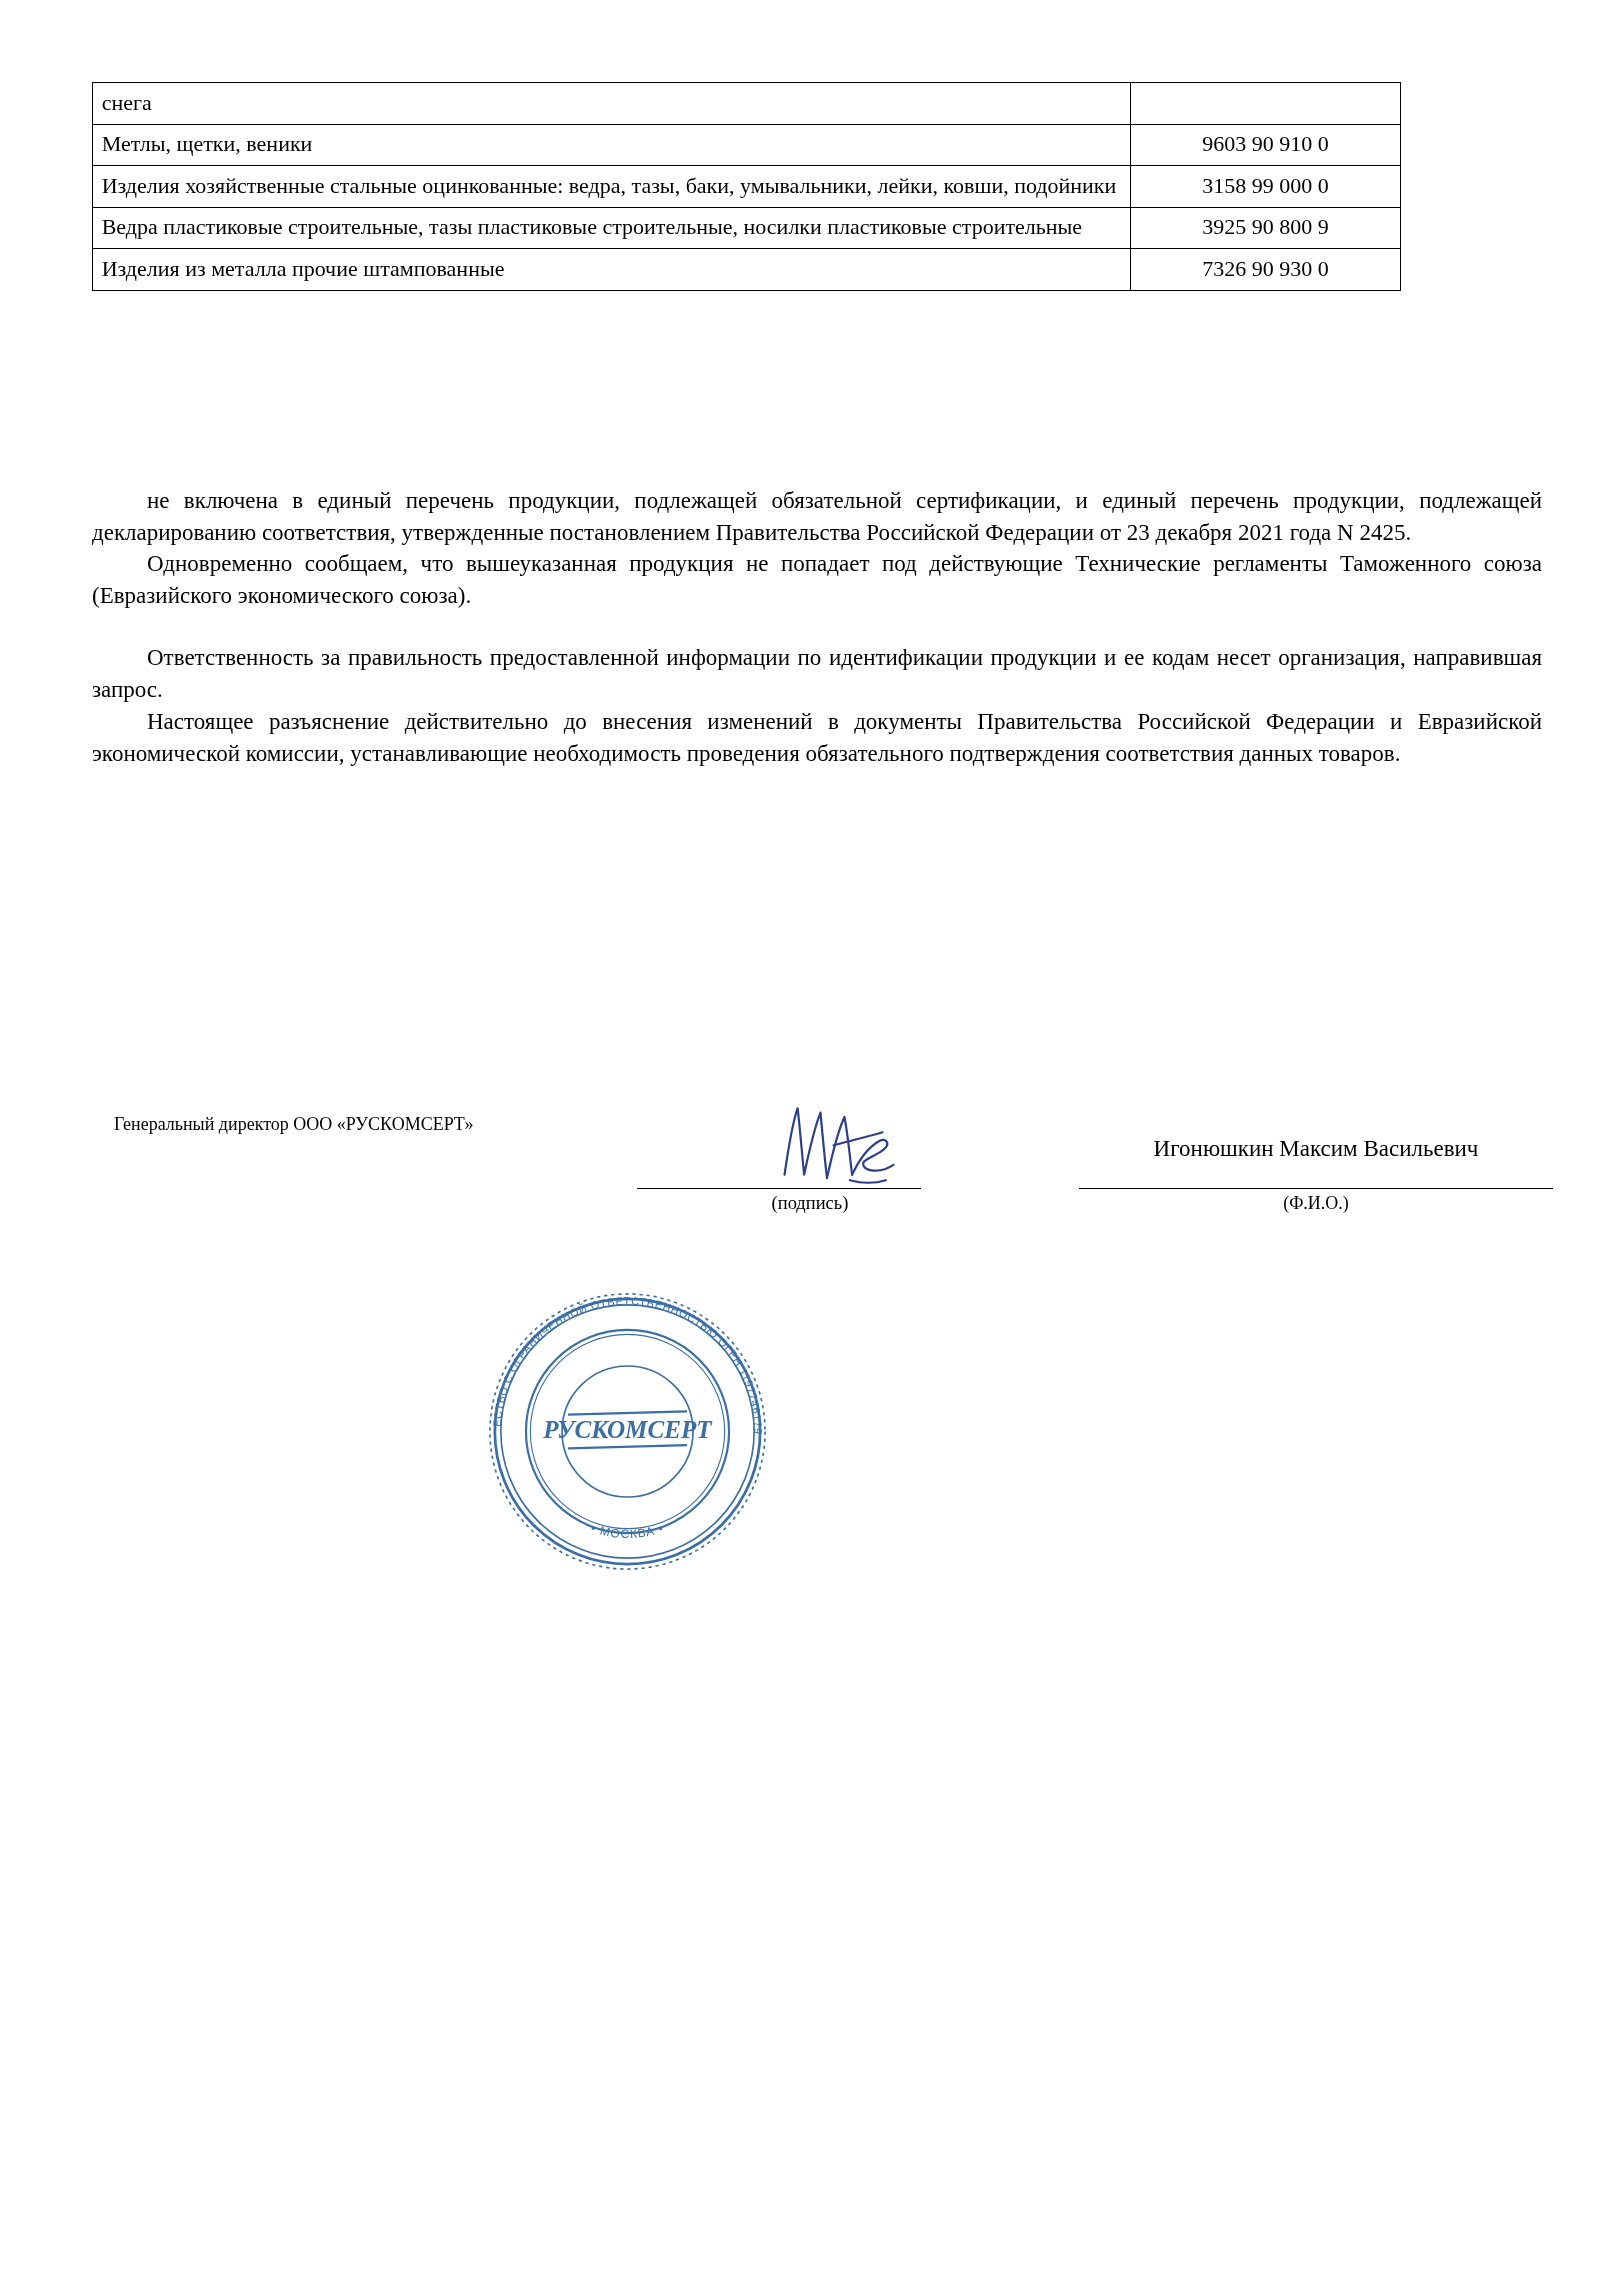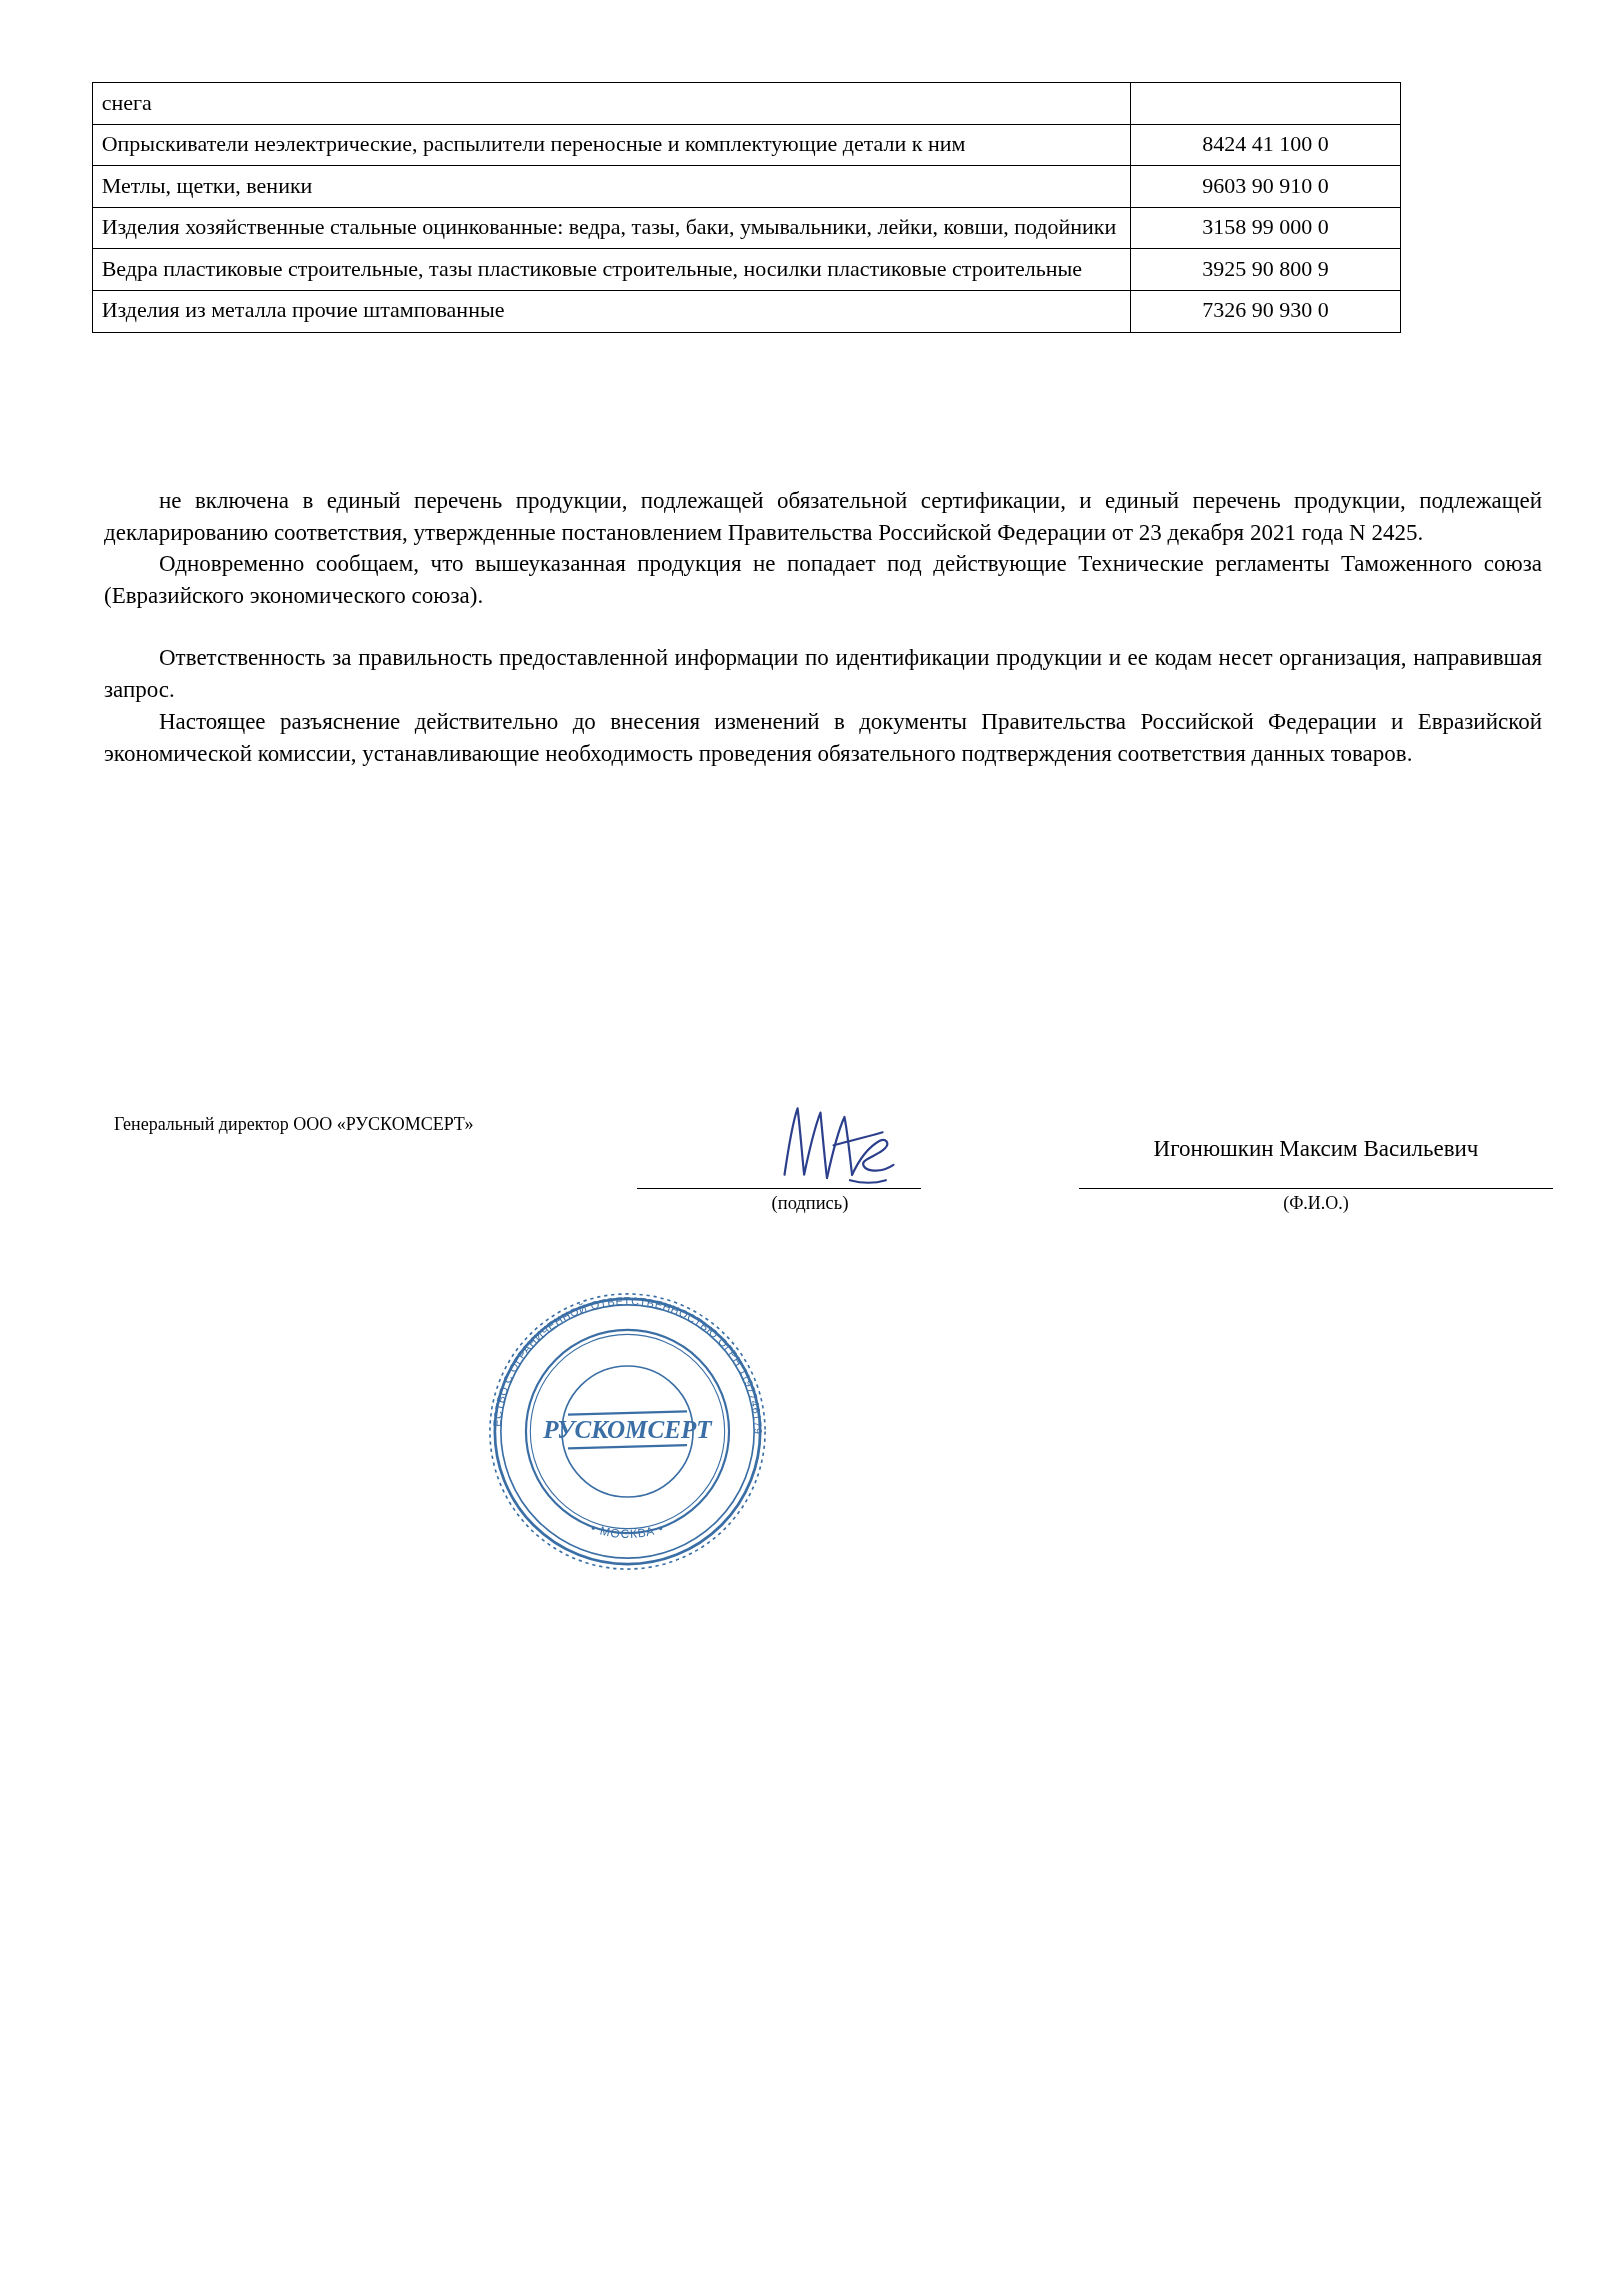--- a/index.html
+++ b/index.html
@@ -60,21 +60,21 @@
     position: absolute;
     left: 92px;
     top: 485px;
     width: 1450px;
   }
   .para {
     font-size: 23px;
     line-height: 1.38;
     text-align: justify;
     text-indent: 55px;
-    margin: 0 0 0 12px;
+    margin: 0 0 0 0;
     hyphens: none;
   }
   .para + .para { margin-top: 0px; }
   .para.gap { margin-top: 30.5px; }
 
   
   .sig-block {
     position: absolute;
     left: 92px;
     top: 1112px;
@@ -154,24 +154,20 @@
 <body>
 
 <div class="page">
 
   <div class="table-wrap">
     <table class="codes">
       <tbody>
         <tr class="first">
           <td class="name">снега</td>
           <td class="code"></td>
-        </tr>
-        <tr>
-          <td class="name">Опрыскиватели неэлектрические, распылители переносные и комплектующие детали к ним</td>
-          <td class="code">8424 41 100 0</td>
         </tr>
         <tr>
           <td class="name">Метлы, щетки, веники</td>
           <td class="code">9603 90 910 0</td>
         </tr>
         <tr>
           <td class="name">Изделия хозяйственные стальные оцинкованные: ведра, тазы, баки, умывальники, лейки, ковши, подойники</td>
           <td class="code">3158 99 000 0</td>
         </tr>
         <tr>

